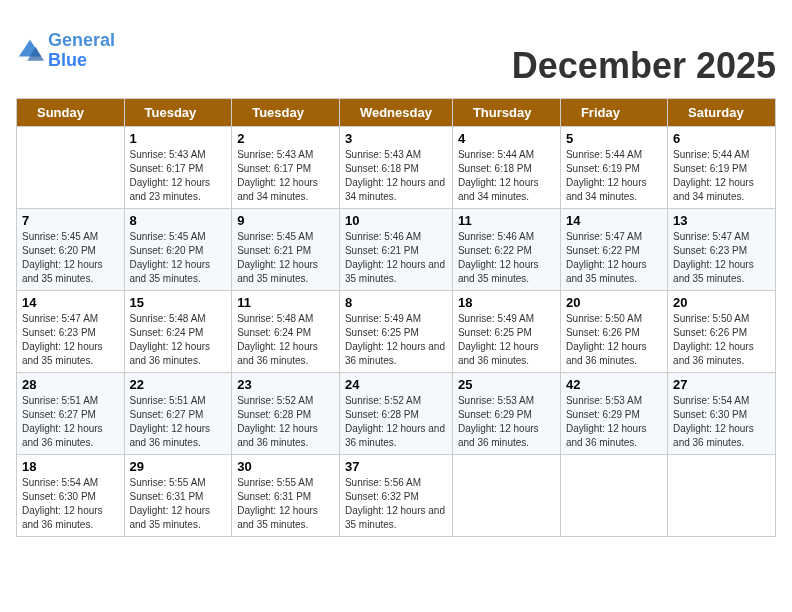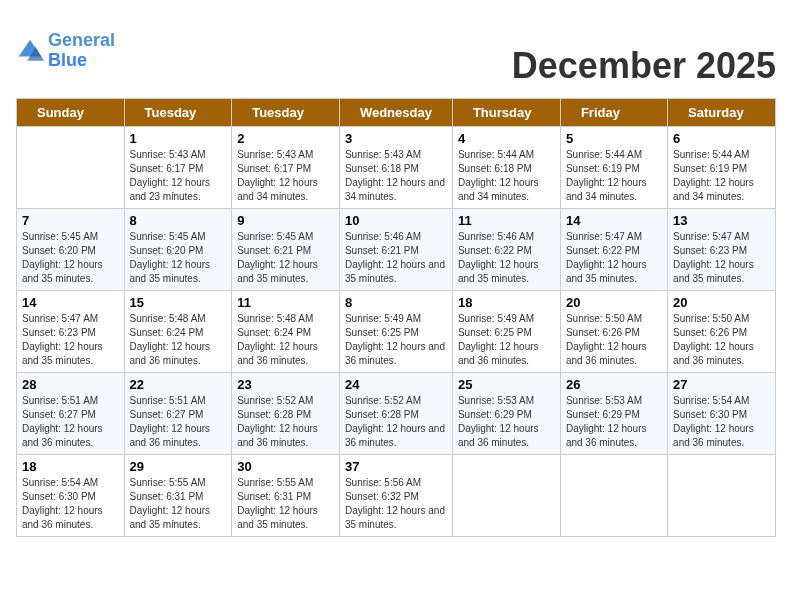--- a/index.html
+++ b/index.html
@@ -314,21 +314,21 @@
         </td>
         <td>
         <span class="day-num">25</span>
         <div class="cell-info">
           <div>Sunrise: 5:53 AM</div>
           <div>Sunset: 6:29 PM</div>
           <div>Daylight: 12 hours and 36 minutes.</div>
         </div>
         </td>
         <td>
-        <span class="day-num">26</span>
+        <span class="day-num">42</span>
         <div class="cell-info">
           <div>Sunrise: 5:53 AM</div>
           <div>Sunset: 6:29 PM</div>
           <div>Daylight: 12 hours and 36 minutes.</div>
         </div>
         </td>
         <td>
         <span class="day-num">27</span>
         <div class="cell-info">
           <div>Sunrise: 5:54 AM</div>

